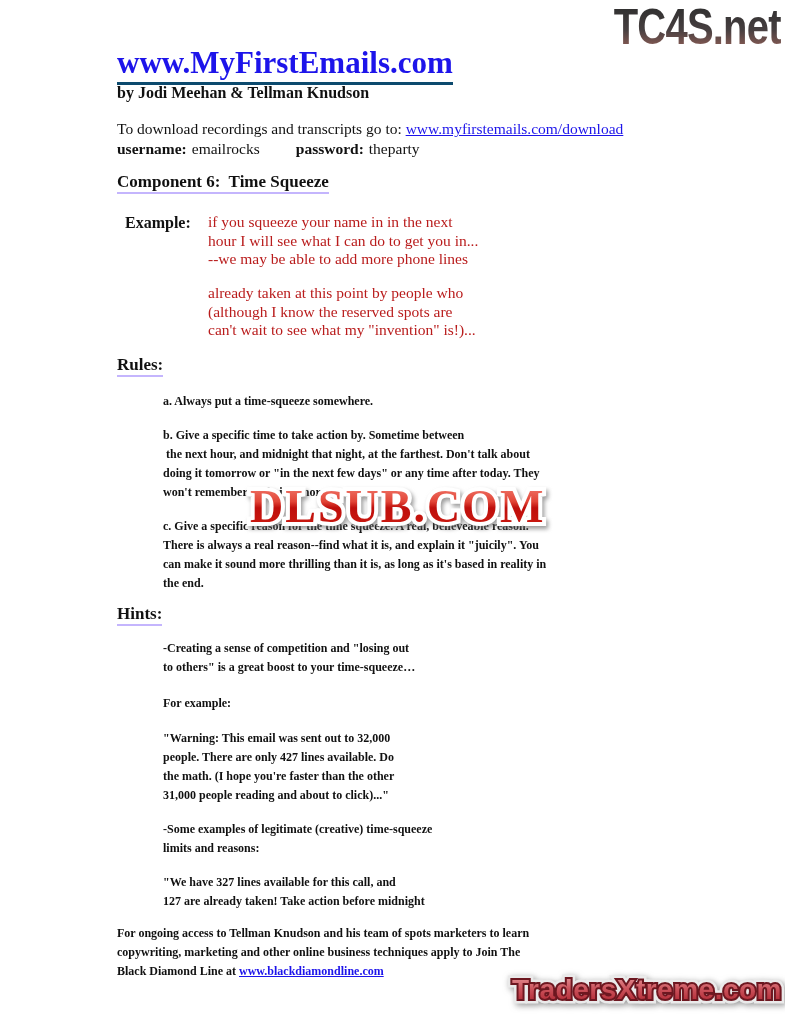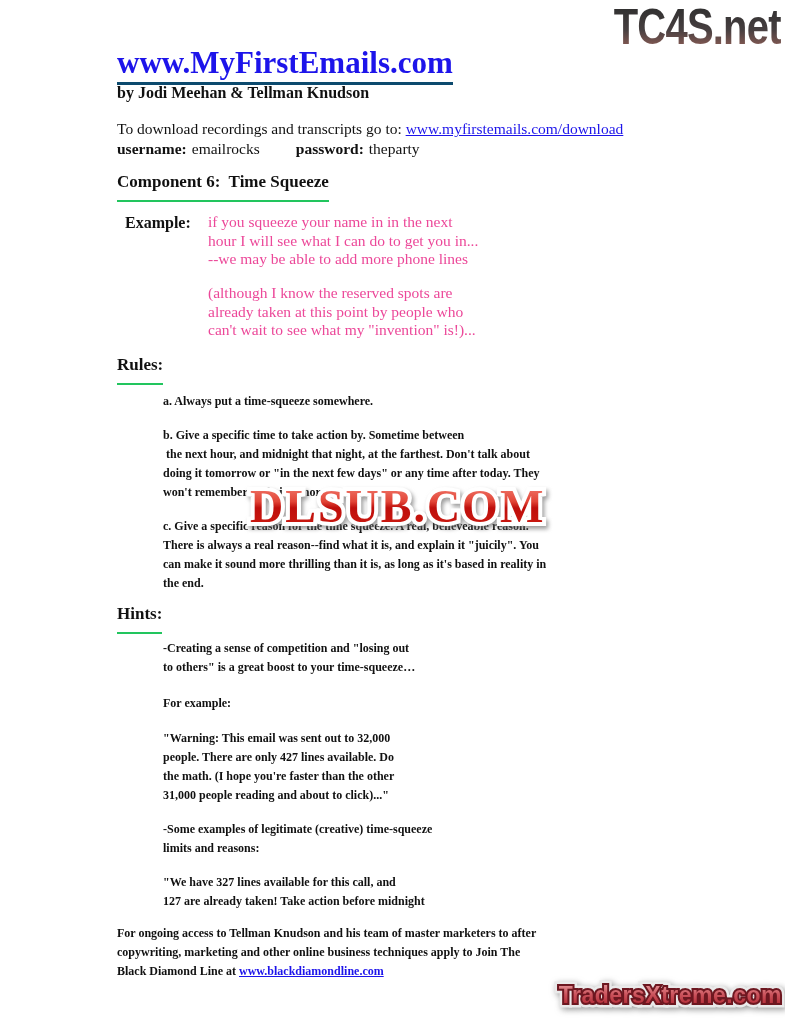--- a/index.html
+++ b/index.html
@@ -4,24 +4,24 @@
 <style>
   html,body{margin:0;padding:0;background:#ffffff;}
   .page{
     position:relative;width:785px;height:1024px;background:#fff;
     font-family:"Liberation Serif",serif;color:#111;overflow:hidden;
   }
   .abs{position:absolute;}
   .b{font-weight:bold;}
   .line{white-space:pre;}
   .bodybold{font-size:12px;font-weight:bold;line-height:19px;}
-  .redtext{font-size:15.5px;color:#ec4899;line-height:18.5px;}
+  .redtext{font-size:15.5px;color:#b91c1c;line-height:18.5px;}
   .regtext{font-size:15.5px;line-height:19px;}
   .heading{font-size:17px;font-weight:bold;}
-  .heading .u{border-bottom:2px solid #22c55e;display:inline-block;padding-bottom:8px;white-space:pre;}
+  .heading .u{border-bottom:2px solid #c4b5fd;display:inline-block;padding-bottom:0px;white-space:pre;}
   .doc-title{font-size:31px;font-weight:bold;color:#1d14ea;line-height:1.1;}
   .doc-title .u{border-bottom:3px solid #0c4a6e;display:inline-block;padding-bottom:2px;}
   .byline{font-size:16px;font-weight:bold;}
   a.link{color:#1d14ea;text-decoration:underline;cursor:pointer;}
   a.link.b{font-weight:bold;}
 
   
   .tc4s{
     right:4px;top:2px;
     font-family:"Liberation Sans",sans-serif;font-weight:bold;
@@ -43,23 +43,23 @@
     filter:drop-shadow(2px 3px 2px rgba(105,105,105,0.65));
   }
   .wm-front{
     background:linear-gradient(180deg,#f0776a 4%,#e24537 38%,#bf0f0c 52%,#cd1a10 100%);
     -webkit-background-clip:text;background-clip:text;color:transparent;
   }
 
   
   .txlogo{right:3px;top:976px;width:320px;height:42px;z-index:30;}
   .tx-layer{
-    position:absolute;right:0;top:8px;white-space:pre;
+    position:absolute;right:0;top:0;white-space:pre;
     font-family:"Liberation Sans",sans-serif;font-weight:bold;
-    font-size:23px;line-height:1;letter-spacing:0.5px;
+    font-size:28px;line-height:1;letter-spacing:0.5px;
   }
   .tx-glow{
     -webkit-text-stroke:9px #eaeaea;color:#eaeaea;
     filter:drop-shadow(2px 2px 3px rgba(125,125,125,0.8));
   }
   .tx-outline{-webkit-text-stroke:4px #6d1720;color:#6d1720;}
   .tx-fill{
     background:linear-gradient(180deg,#e28d91 5%,#cc545d 45%,#b02833 95%);
     -webkit-background-clip:text;background-clip:text;color:transparent;
   }
@@ -94,22 +94,22 @@
 
   <div class="abs bodybold" style="left:125px;top:213px;font-size:16px;">Example:</div>
 
   <div class="abs redtext" style="left:208px;top:213px;">
     <div class="line">if you squeeze your name in in the next</div>
     <div class="line">hour I will see what I can do to get you in...</div>
     <div class="line">--we may be able to add more phone lines</div>
   </div>
 
   <div class="abs redtext" style="left:208px;top:284px;">
+    <div class="line">already taken at this point by people who</div>
     <div class="line">(although I know the reserved spots are</div>
-    <div class="line">already taken at this point by people who</div>
     <div class="line">can't wait to see what my "invention" is!)...</div>
   </div>
 
   <div class="abs heading" style="left:117px;top:355px;">
     <span class="u">Rules:</span>
   </div>
 
   <div class="abs bodybold" style="left:163px;top:392px;">
     <div class="line">a. Always put a time-squeeze somewhere.</div>
   </div>
@@ -157,21 +157,21 @@
     <div class="line">-Some examples of legitimate (creative) time-squeeze</div>
     <div class="line">limits and reasons:</div>
   </div>
 
   <div class="abs bodybold" style="left:163px;top:873px;">
     <div class="line">"We have 327 lines available for this call, and</div>
     <div class="line">127 are already taken! Take action before midnight</div>
   </div>
 
   <div class="abs bodybold" style="left:117px;top:924px;">
-    <div class="line">For ongoing access to Tellman Knudson and his team of master marketers to after</div>
+    <div class="line">For ongoing access to Tellman Knudson and his team of spots marketers to learn</div>
     <div class="line">copywriting, marketing and other online business techniques apply to Join The</div>
     <div class="line"><span>Black Diamond Line at </span><a class="link b">www.blackdiamondline.com</a></div>
   </div>
 
   <div class="abs txlogo">
     <div class="tx-layer tx-glow">TradersXtreme.com</div>
     <div class="tx-layer tx-outline">TradersXtreme.com</div>
     <div class="tx-layer tx-fill">TradersXtreme.com</div>
   </div>
 

